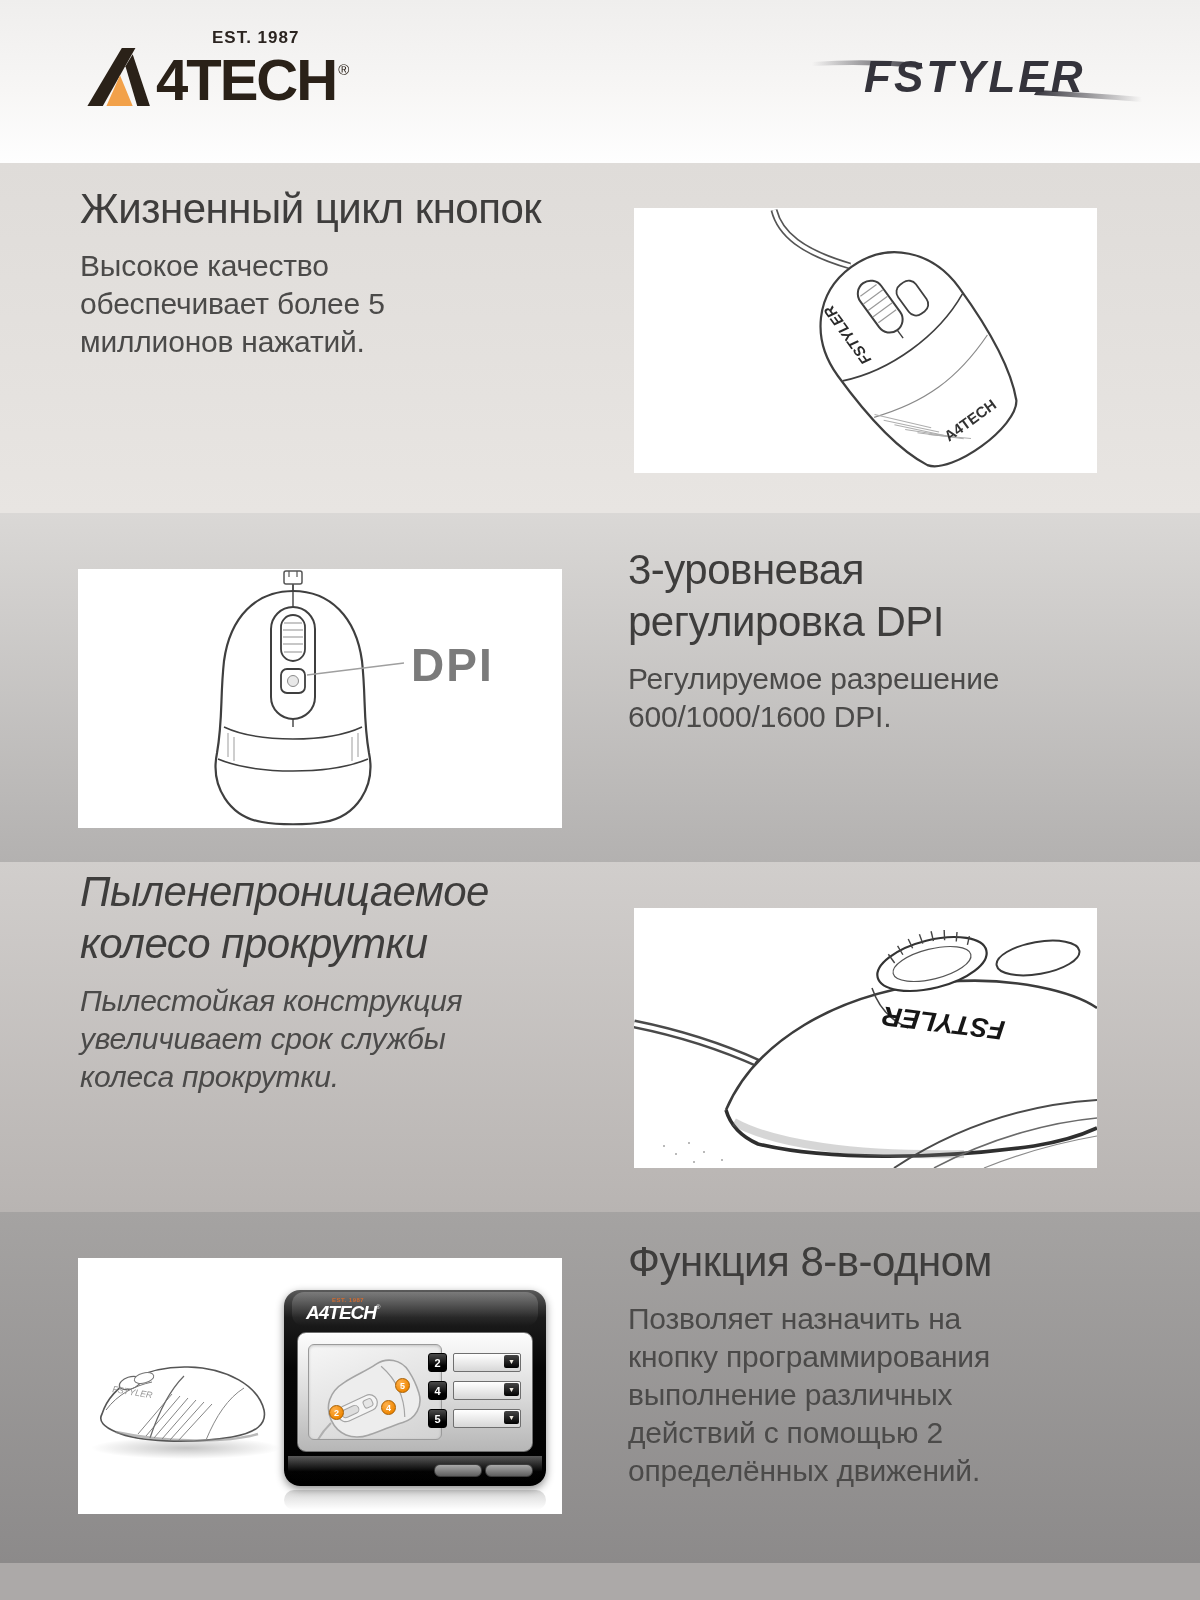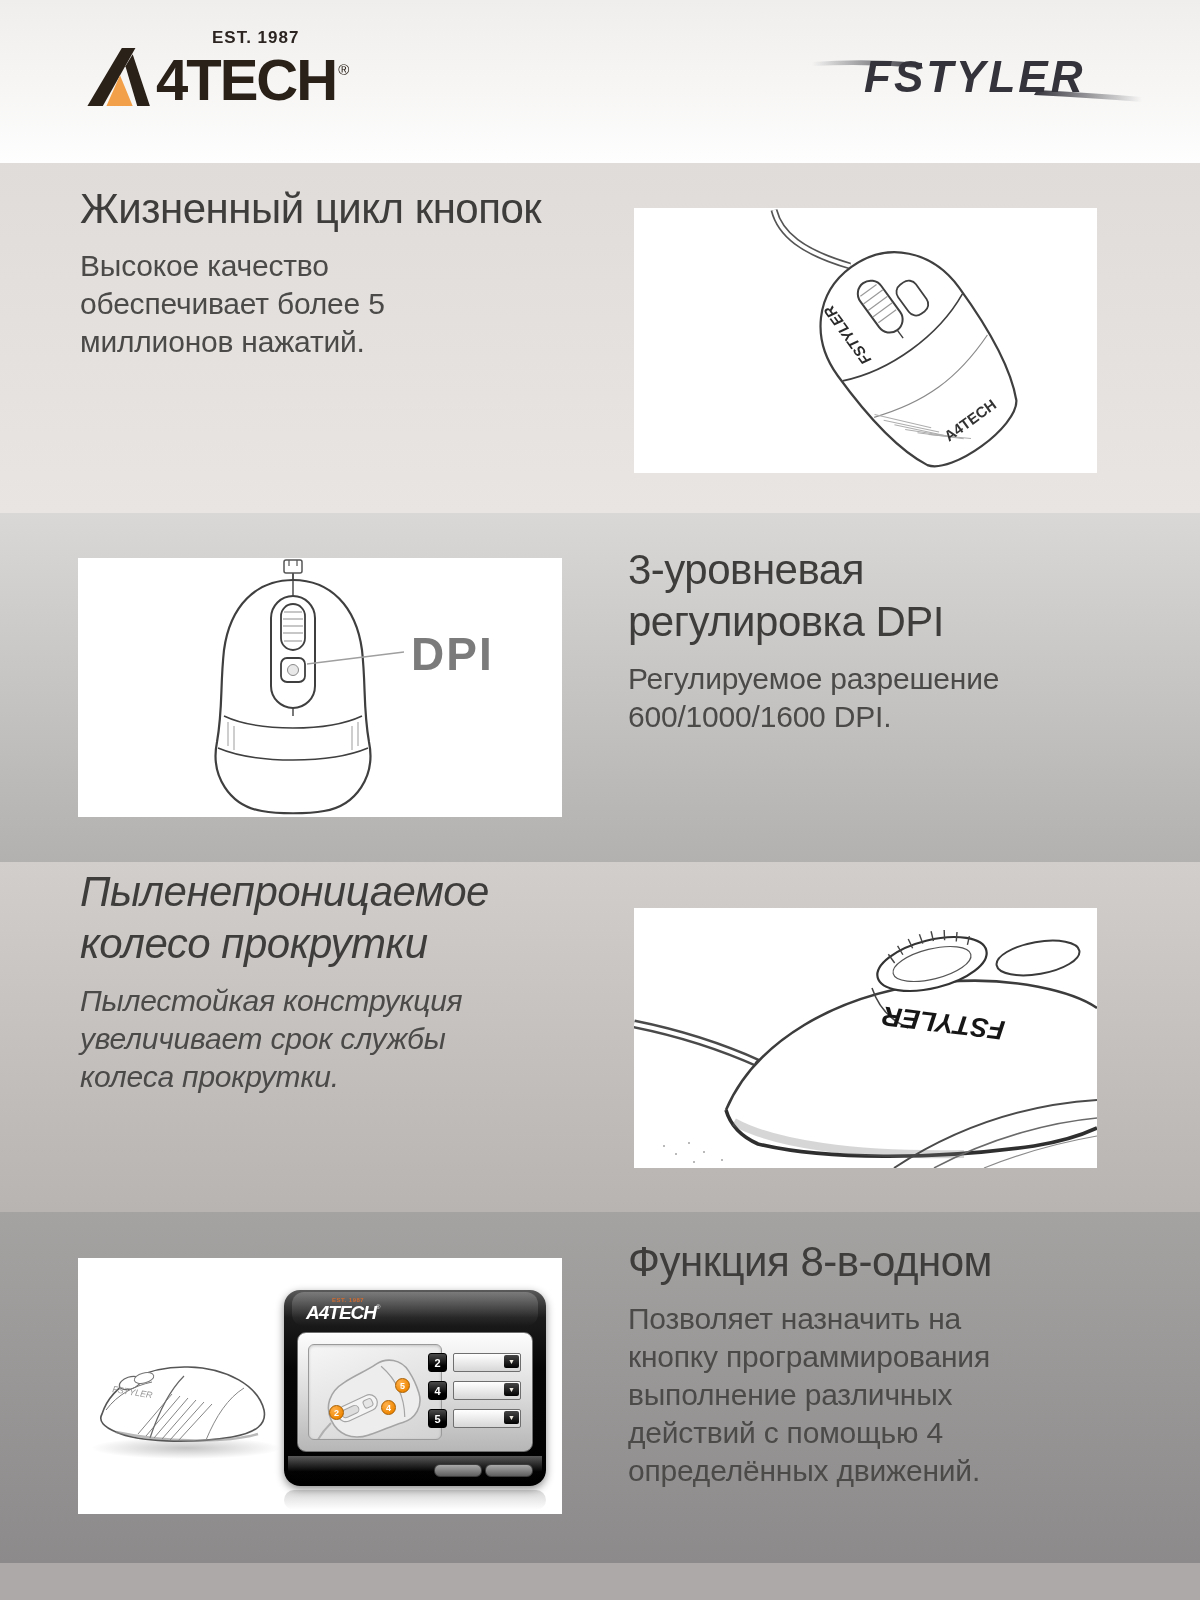--- a/index.html
+++ b/index.html
@@ -26,21 +26,21 @@
   .txt{position:absolute;top:0;}
   .txt-left{left:80px;}
   .txt-right{left:628px;}
   .sec h2{margin:0;width:470px;font-size:42px;font-weight:normal;letter-spacing:-0.5px;
           color:#3e3d3c;line-height:1.24;}
   .sec p{margin:12px 0 0;width:400px;font-size:30px;color:#4b4a49;line-height:1.27;letter-spacing:-0.2px;}
   .pt1{padding-top:20px;} .pt2{padding-top:31px;} .pt3{padding-top:4px;font-style:italic;} .pt4{padding-top:24px;}
 
   .imgbox{position:absolute;background:#ffffff;overflow:hidden;}
   .box1{left:634px;top:45px;width:463px;height:265px;}
-  .box2{left:78px;top:45px;width:484px;height:259px;text-align:center;}
+  .box2{left:78px;top:56px;width:484px;height:259px;text-align:center;}
   .box3{left:634px;top:46px;width:463px;height:260px;}
   .box4{left:78px;top:46px;width:484px;height:256px;}
 
   
   .sw{position:absolute;left:206px;top:32px;width:262px;height:196px;border-radius:16px;
       background:linear-gradient(180deg,#5a5a5a 0%,#1c1c1c 14%,#060606 40%,#000 100%);
       box-shadow:0 3px 8px rgba(0,0,0,0.45);}
   .sw-gloss{position:absolute;left:8px;top:2px;right:8px;height:34px;border-radius:12px;
       background:linear-gradient(180deg,rgba(255,255,255,0.22),rgba(255,255,255,0));}
   .sw-logo{position:absolute;left:22px;top:7px;color:#fff;}
@@ -317,18 +317,18 @@
           </div>
         </div>
         <div class="sw-bottombar"></div>
         <div class="sw-btn b1"></div>
         <div class="sw-btn b2"></div>
       </div>
       <div class="sw-reflect"></div>
     </div>
     <div class="txt txt-right pt4">
       <h2>Функция 8-в-одном</h2>
-      <p>Позволяет назначить на кнопку программирования выполнение различных действий с помощью 4 определённых движений.</p>
+      <p>Позволяет назначить на кнопку программирования выполнение различных действий с помощью 2 определённых движений.</p>
     </div>
   </div>
 
   <div class="strip"></div>
 </div>
 
 </body></html>

